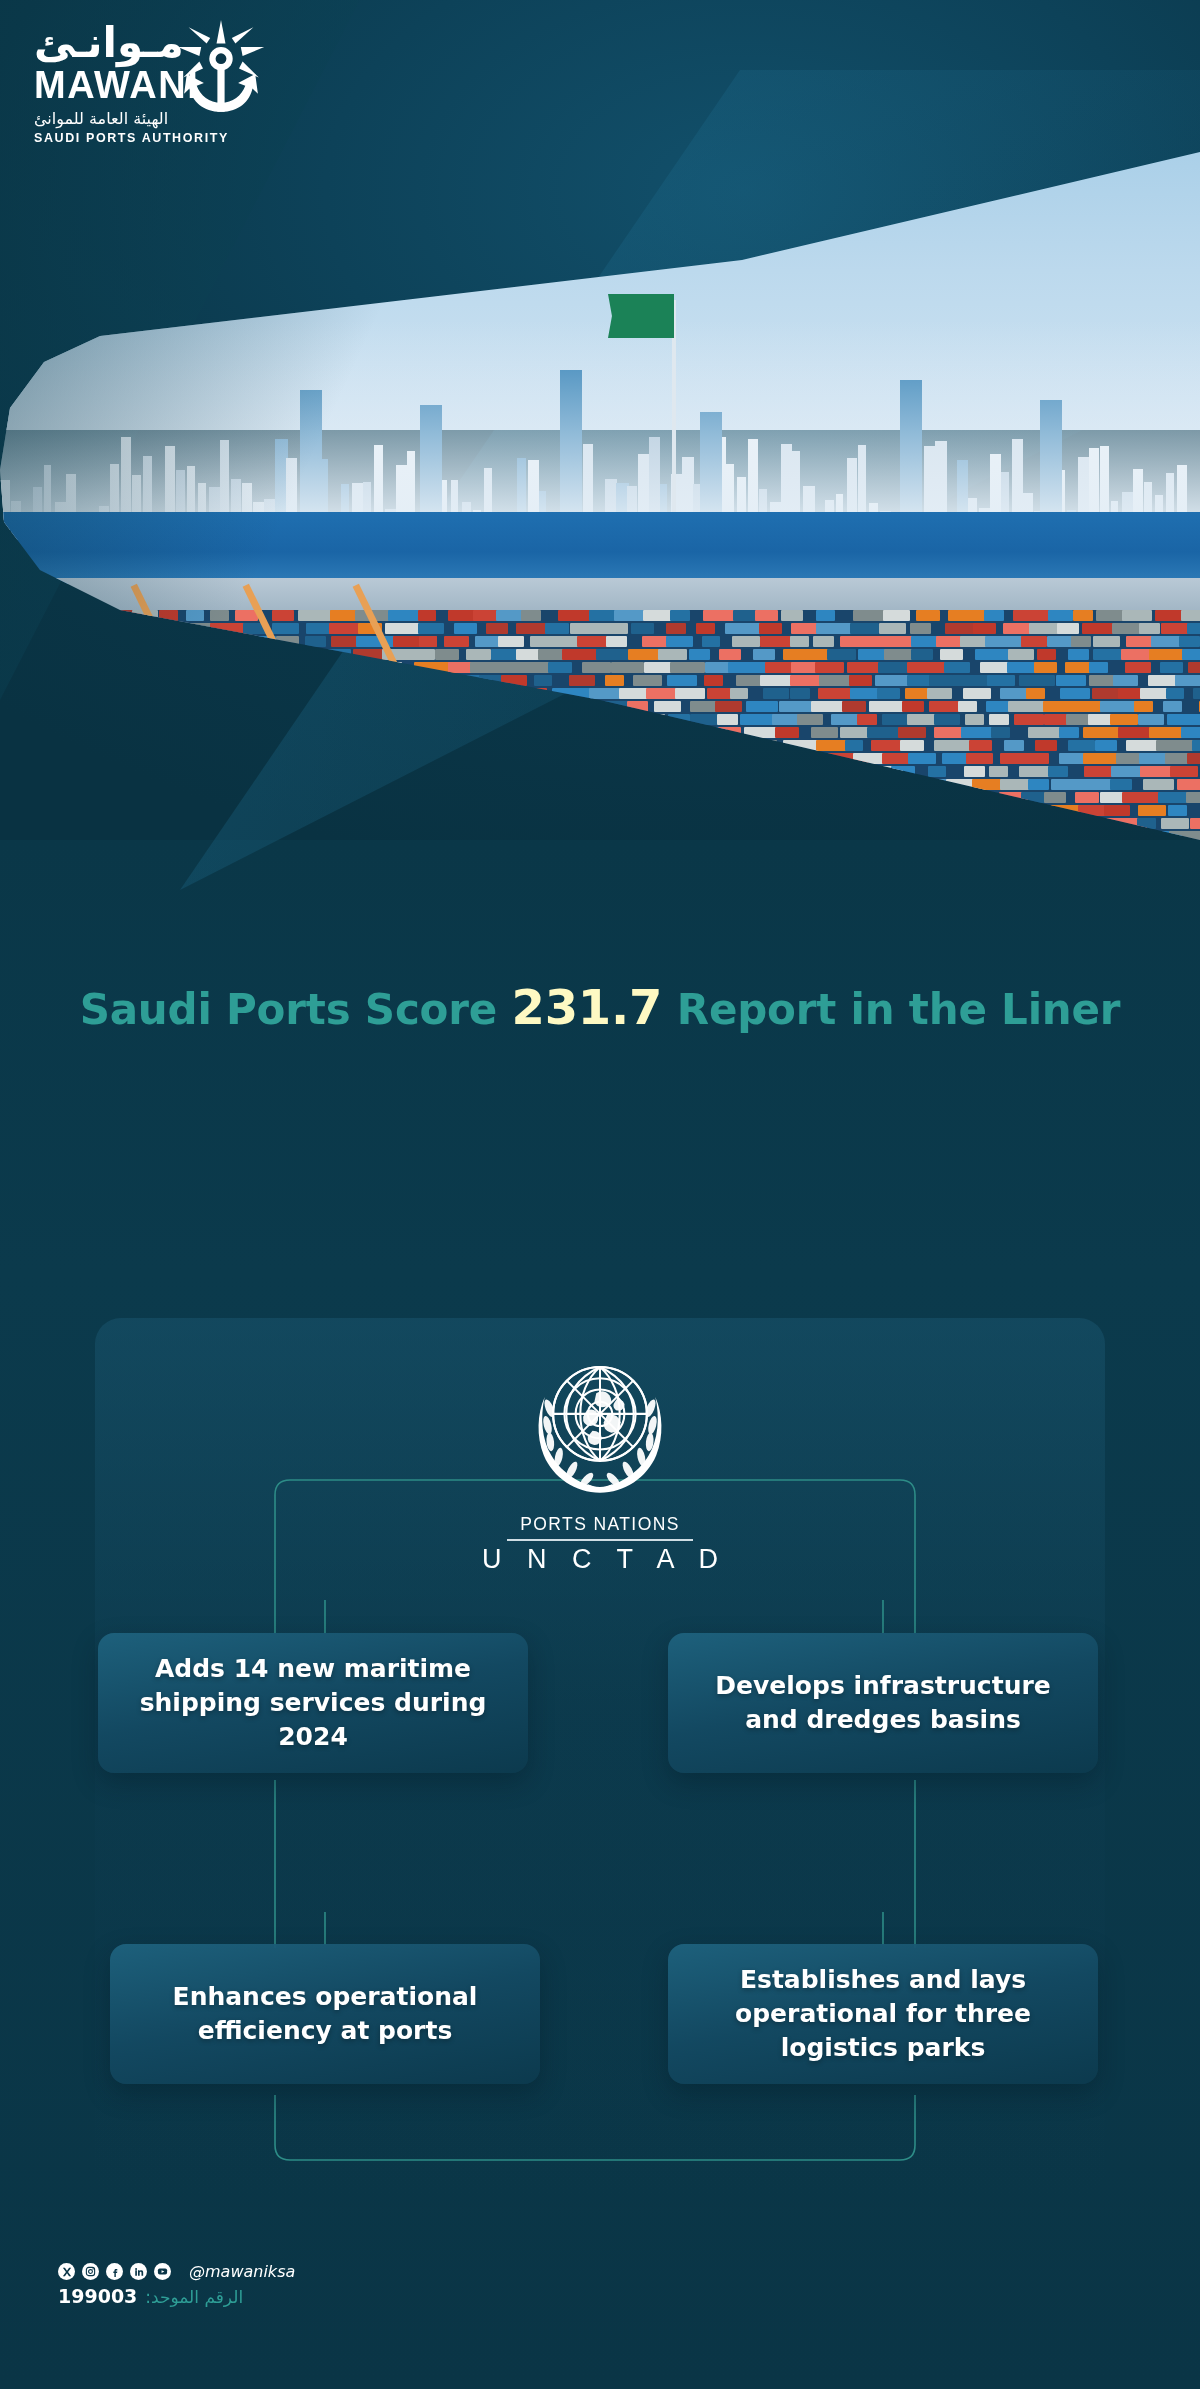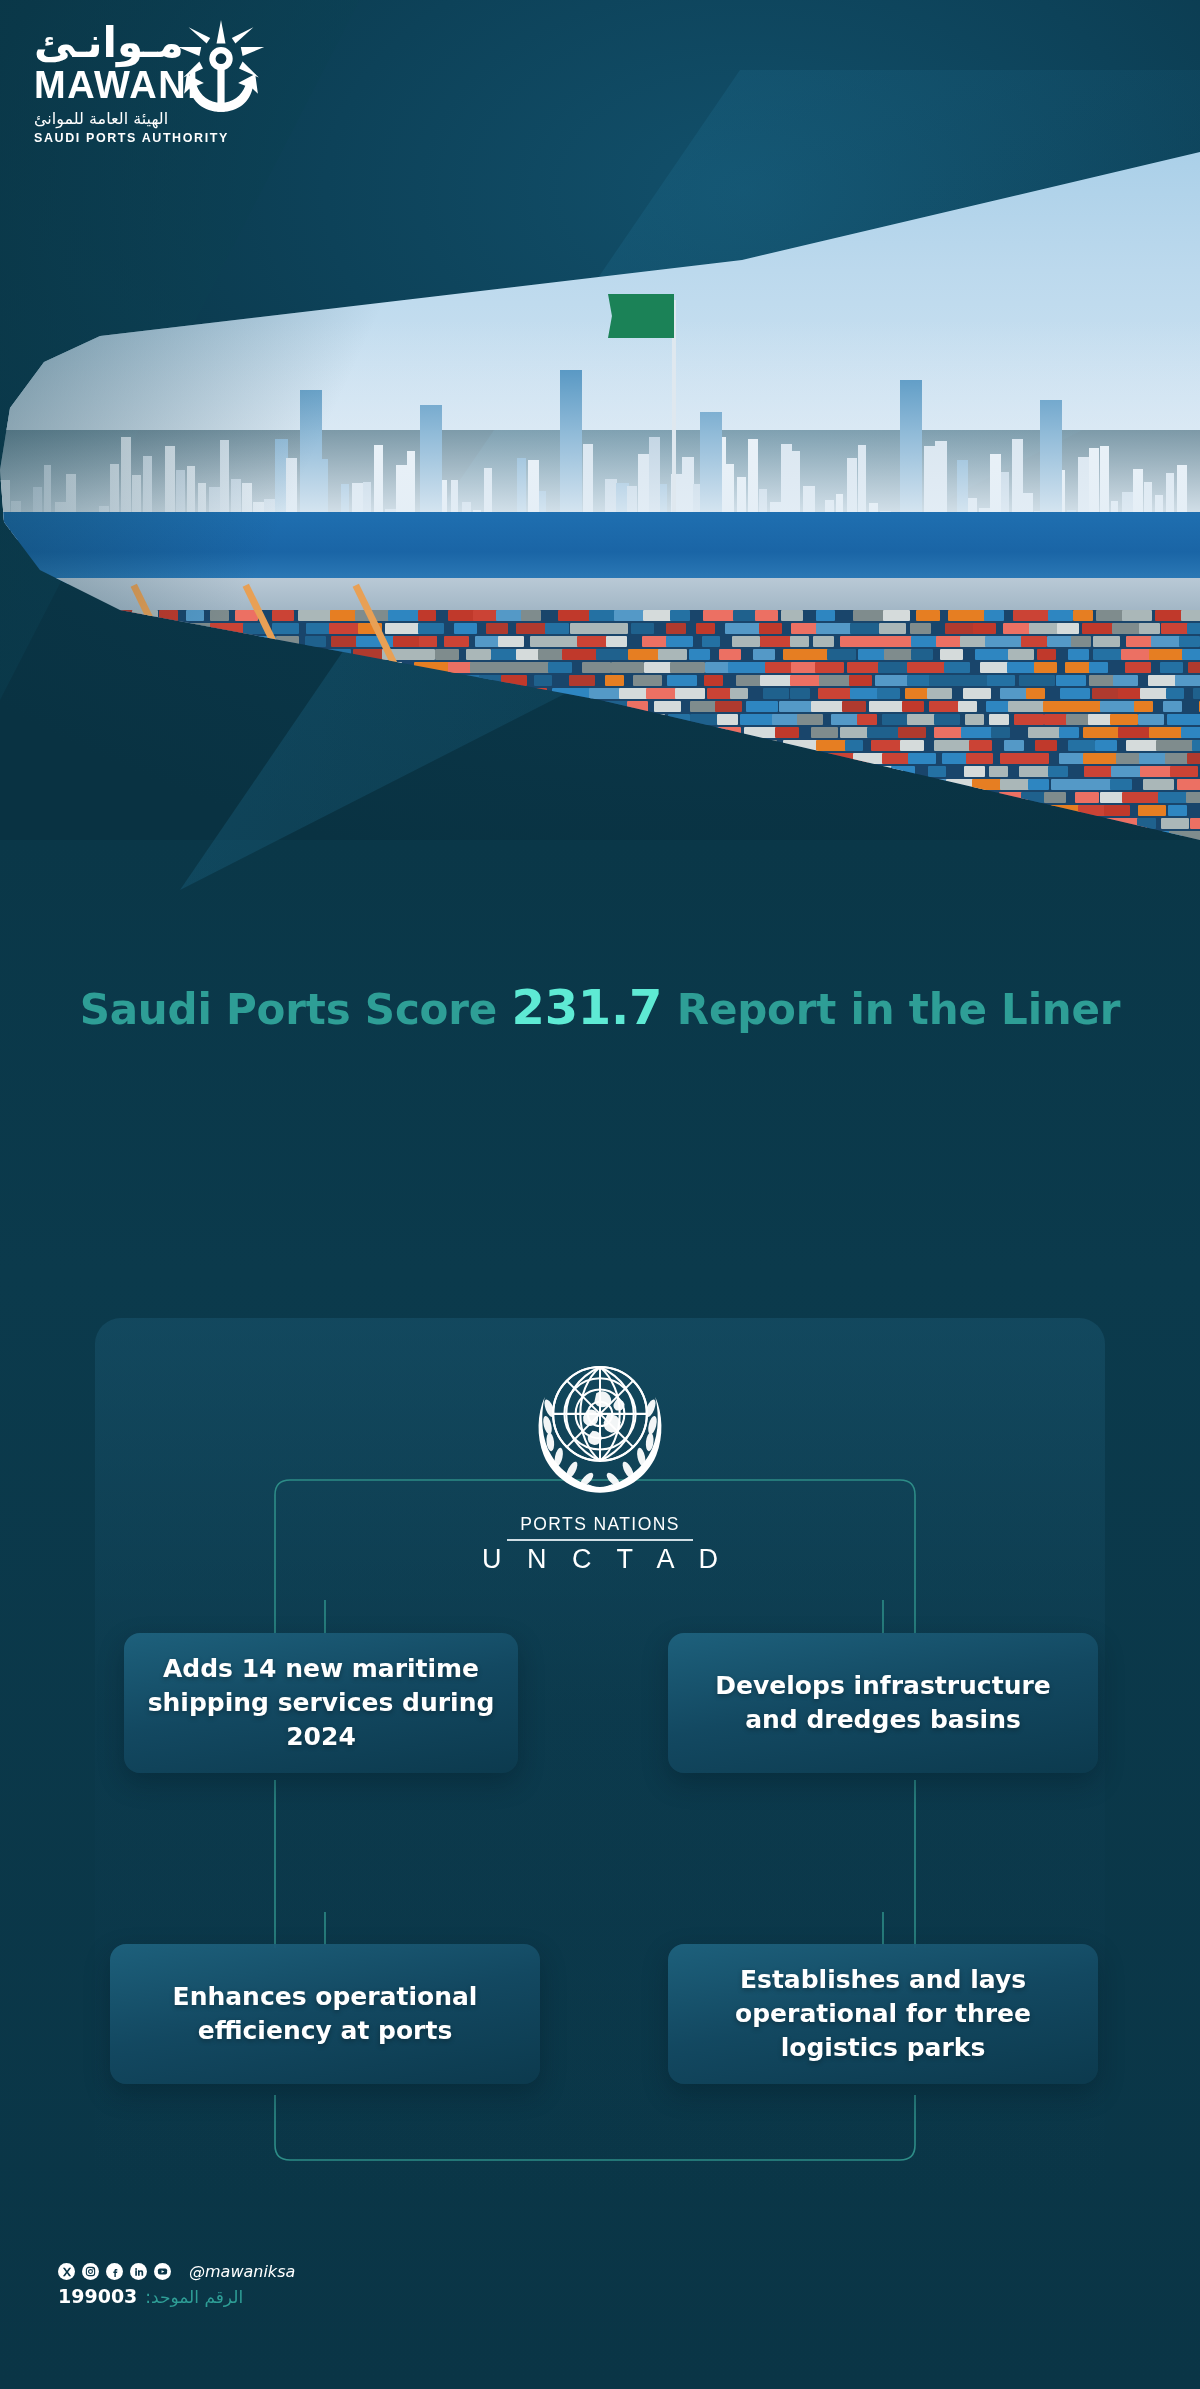--- a/index.html
+++ b/index.html
@@ -91,21 +91,21 @@
   
   .headline{
     position:absolute; left:0; top:976px; width:1200px; text-align:center;
     font-family:"DejaVu Sans", sans-serif;
     font-weight:700; font-size:42px; line-height:1.32;
     letter-spacing:-.2px;
   }
   .headline .l{ display:block; }
   .tt{ color:#2e9e96; }
   .tw{ color:#ffffff; }
-  .big{ color:#5eead4; font-size:48px; }
+  .big{ color:#fef9c3; font-size:48px; }
 
   
   .panel{
     position:absolute; left:95px; top:1318px; width:1010px; height:880px;
     border-radius:26px;
     background:linear-gradient(180deg, rgba(26,86,112,.50) 0%, rgba(16,64,86,.22) 45%, rgba(12,56,74,0) 100%);
   }
 
   
   .unlogo{ position:absolute; left:0; right:0; top:1352px; margin:auto; width:190px; height:150px; }
@@ -122,21 +122,21 @@
     position:absolute; border-radius:16px; overflow:hidden;
     background:linear-gradient(170deg, rgba(30,98,126,.95) 0%, rgba(19,73,98,.95) 48%, rgba(12,58,78,.95) 100%);
     box-shadow:0 10px 26px rgba(2,20,30,.30);
     display:flex; align-items:center; justify-content:center;
   }
   .fbox p{
     color:#fff; font-family:"DejaVu Sans", sans-serif; font-weight:700;
     font-size:25px; line-height:1.36; text-align:center; padding:0 18px;
     text-shadow:0 2px 5px rgba(0,0,0,.30);
   }
-  #fbox1{ left:124px; top:1633px; width:394px; height:140px; }
+  #fbox1{ left:98px; top:1633px; width:430px; height:140px; }
   #fbox2{ left:668px; top:1633px; width:430px; height:140px; }
   #fbox3{ left:110px; top:1944px; width:430px; height:140px; }
   #fbox4{ left:668px; top:1944px; width:430px; height:140px; }
 
   
   .footer{ position:absolute; left:58px; top:2262px; width:520px; }
   .social{ display:flex; align-items:center; gap:7px; }
   .sicon{ width:17px; height:17px; border-radius:50%; background:#ffffff;
           display:flex; align-items:center; justify-content:center; }
   .sicon svg{ display:block; }

